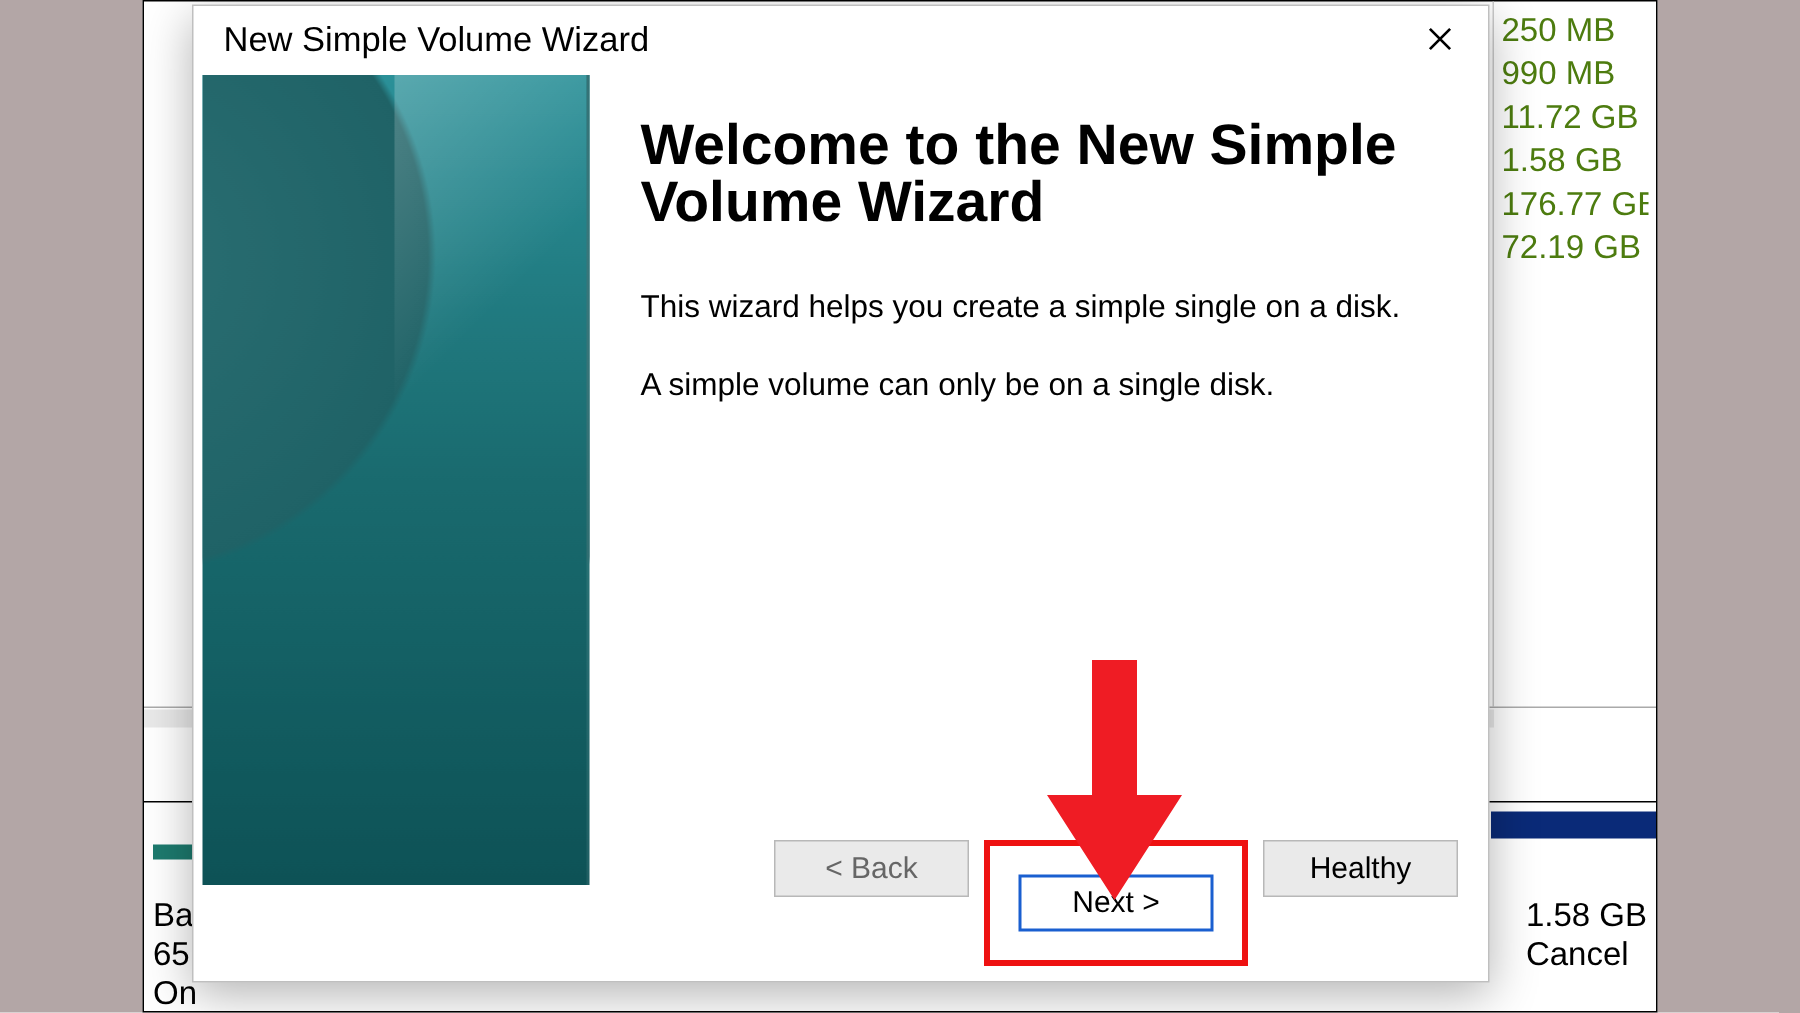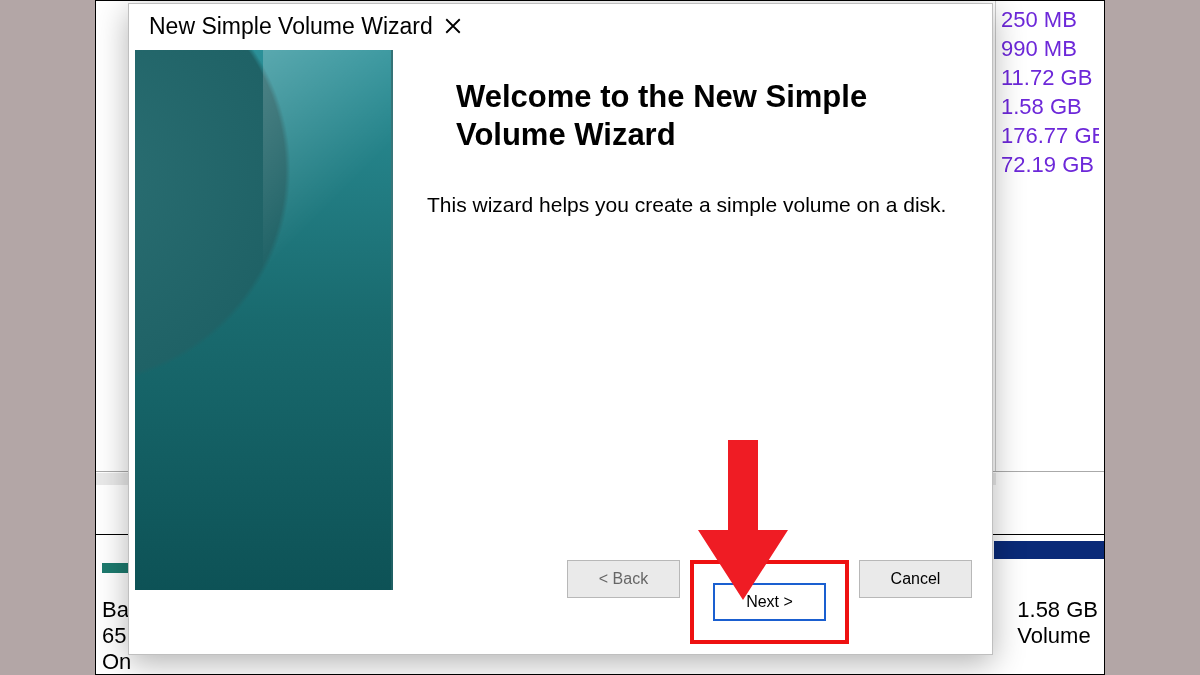--- a/index.html
+++ b/index.html
@@ -19,21 +19,21 @@
     height: 675px;
     background: #ffffff;
     border: 1px solid #000;
   }
   .size-col {
     position: absolute;
     right: 5px;
     top: 4px;
     width: 98px;
     font-size: 22px;
-    color: #6d28d9;
+    color: #4d7c0f;
     line-height: 29px;
   }
   .size-col div {
     white-space: nowrap;
     overflow: hidden;
   }
   .bg-lower {
     position: absolute;
     left: 0;
     bottom: 0;
@@ -107,21 +107,21 @@
     width: 865px;
     height: 652px;
     background: #ffffff;
     border: 1px solid rgba(0,0,0,0.25);
     box-shadow: 0 8px 30px rgba(0,0,0,0.3);
   }
   .wizard-titlebar {
     height: 44px;
     display: flex;
     align-items: center;
-    justify-content: flex-start;
+    justify-content: space-between;
     padding: 0 12px 0 20px;
     font-size: 23px;
     color: #000;
   }
   .wizard-close {
     width: 40px;
     height: 40px;
     display: flex;
     align-items: center;
     justify-content: center;
@@ -150,46 +150,45 @@
     top: 0;
     width: 50%;
     height: 45%;
     background: linear-gradient(135deg, rgba(255,255,255,0.22), rgba(255,255,255,0) 60%);
   }
   .wizard-content {
     flex: 1;
     padding: 30px 40px 10px 34px;
   }
   .wizard-heading {
-    font-size: 31px;
+    font-size: 38px;
     font-weight: 700;
     line-height: 38px;
     color: #000;
     margin-bottom: 36px;
-    margin-left: 29px;
   }
   .wizard-text {
     font-size: 21px;
     color: #000;
     line-height: 30px;
     margin-bottom: 22px;
   }
   .wizard-footer {
     position: absolute;
     bottom: 10px;
     right: 20px;
     display: flex;
     gap: 10px;
   }
   .wiz-btn {
-    width: 113px;
+    width: 130px;
     height: 38px;
     border: 1px solid #b8b8b8;
     background: #eaeaea;
-    font-size: 16px;
+    font-size: 20px;
     color: #000;
     cursor: pointer;
     display: flex;
     align-items: center;
     justify-content: center;
   }
   .wiz-btn.back { color: #666; }
   .wiz-btn.next {
     border: 2px solid #1a5fd0;
     background: #ffffff;
@@ -226,45 +225,46 @@
   <div class="bg-lower">
     <div class="bg-lower-bluebar"></div>
     <div class="bg-lower-greenchip"></div>
     <div class="bg-lower-text">
       <div>Ba:</div>
       <div>65</div>
       <div>On</div>
     </div>
     <div class="bg-lower-right">
       <div>1.58 GB</div>
-      <div>Volume</div>
+      <div>Cancel</div>
     </div>
   </div>
 </div>
 
 <div class="wizard">
   <div class="wizard-titlebar">
     <span>New Simple Volume Wizard</span>
     <span class="wizard-close">
       <svg viewBox="0 0 16 16" width="18" height="18">
           <path d="M2 2 L14 14 M14 2 L2 14" stroke="#000" stroke-width="1.6" fill="none"></path>
         </svg>
     </span>
   </div>
   <div class="wizard-body">
     <div class="wizard-sidebar"></div>
     <div class="wizard-content">
       <div class="wizard-heading">Welcome to the New Simple Volume Wizard</div>
-      <div class="wizard-text">This wizard helps you create a simple volume on a disk.</div>
+      <div class="wizard-text">This wizard helps you create a simple single on a disk.</div>
+      <div class="wizard-text">A simple volume can only be on a single disk.</div>
     </div>
   </div>
   <div class="wizard-footer">
     <button class="wiz-btn back">&lt; Back</button>
     <span class="next-highlight">
       <button class="wiz-btn next">Next &gt;</button>
     </span>
-    <button class="wiz-btn">Cancel</button>
+    <button class="wiz-btn">Healthy</button>
   </div>
 </div>
 
 <svg class="arrow" viewBox="0 0 90 160">
   <path d="M30 0 L60 0 L60 90 L90 90 L45 160 L0 90 L30 90 Z" fill="#ef1c24"></path>
 </svg>
 
 </body></html>

